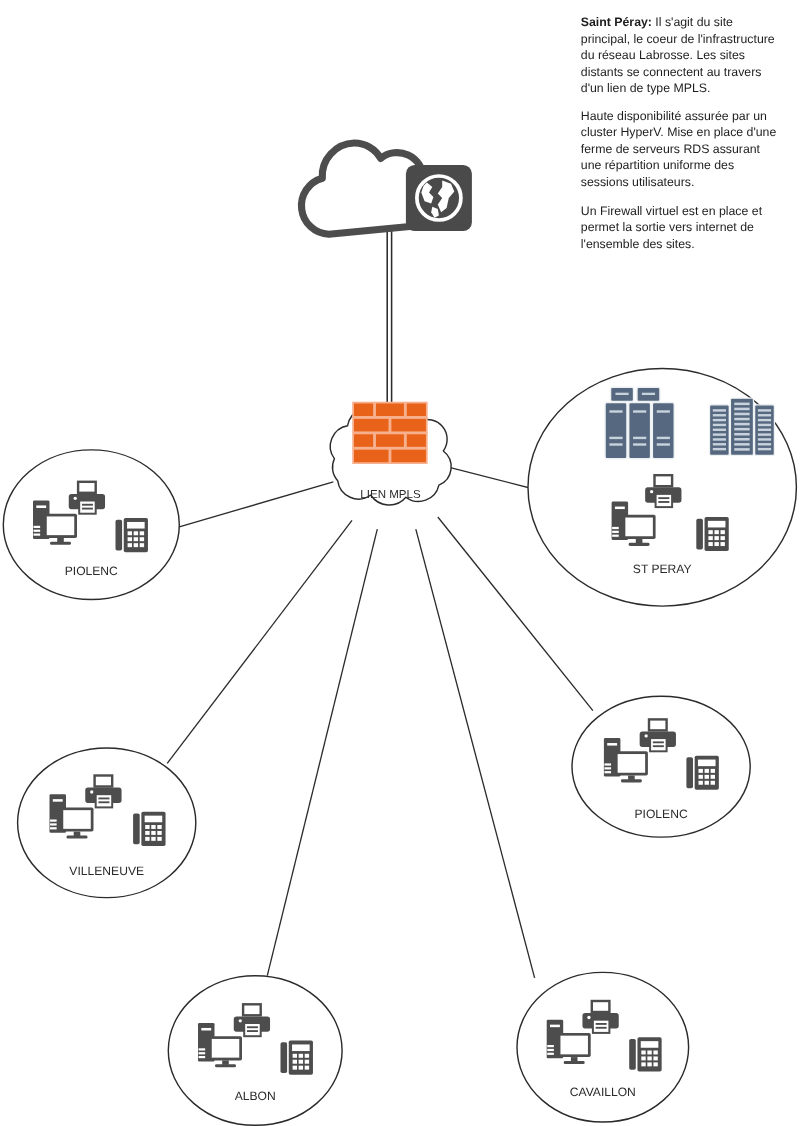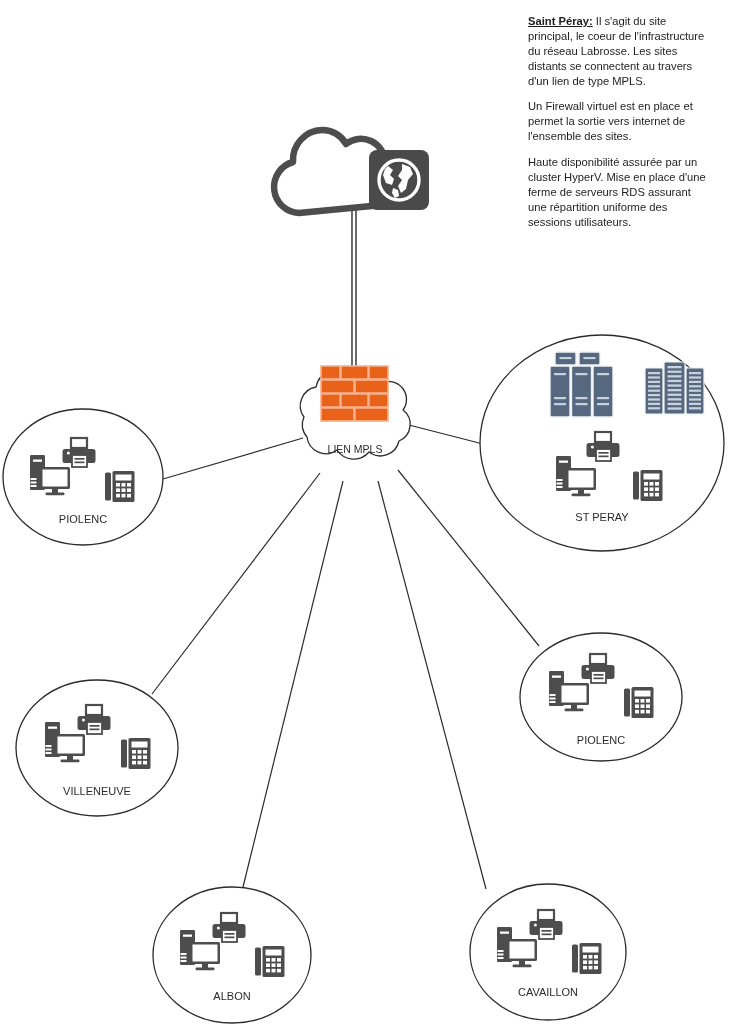--- a/index.html
+++ b/index.html
@@ -45,21 +45,20 @@
     margin: 0 0 14px 0;
   }
   .note-para {
     font-size: 11.2px;
     line-height: 1.33;
     color: #1d1d1d;
     margin: 0 0 11px 0;
   }
   .note-lead {
     font-weight: bold;
-    text-decoration: underline;
     text-align: right;
   }
   .site-label {
     font-size: 11px;
     fill: #2b2b2b;
     font-family: "Liberation Sans", sans-serif;
     text-anchor: middle;
   }
   .cloud-label {
     font-size: 10.5px;
@@ -333,21 +332,21 @@
 
   </svg>
 
   <div class="notes-panel">
 
     <p class="note-para">
       <span class="note-lead">Saint Péray:</span><span> Il s'agit du site principal, le coeur de l'infrastructure du réseau Labrosse. Les sites distants se connectent au travers d'un lien de type MPLS.</span>
     </p>
 
     <p class="note-para">
+      <span>Haute disponibilité assurée par un cluster HyperV. Mise en place d'une ferme de serveurs RDS assurant une répartition uniforme des sessions utilisateurs.</span>
+    </p>
+
+    <p class="note-para">
       <span>Un Firewall virtuel est en place et permet la sortie vers internet de l'ensemble des sites.</span>
     </p>
-
-    <p class="note-para">
-      <span>Haute disponibilité assurée par un cluster HyperV. Mise en place d'une ferme de serveurs RDS assurant une répartition uniforme des sessions utilisateurs.</span>
-    </p>
   </div>
 
 </div>
 
 </body></html>

